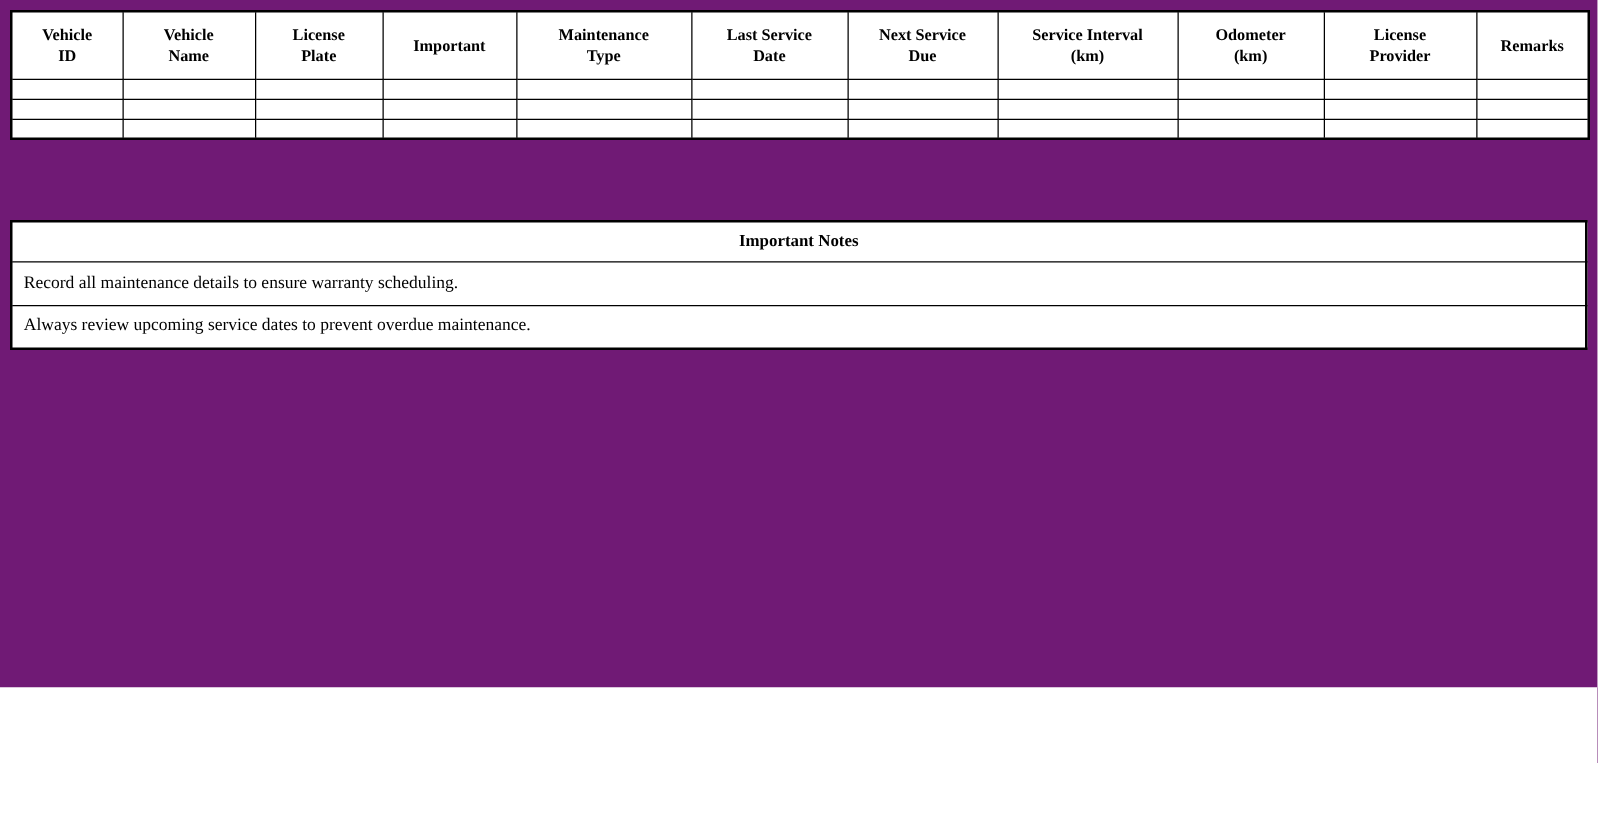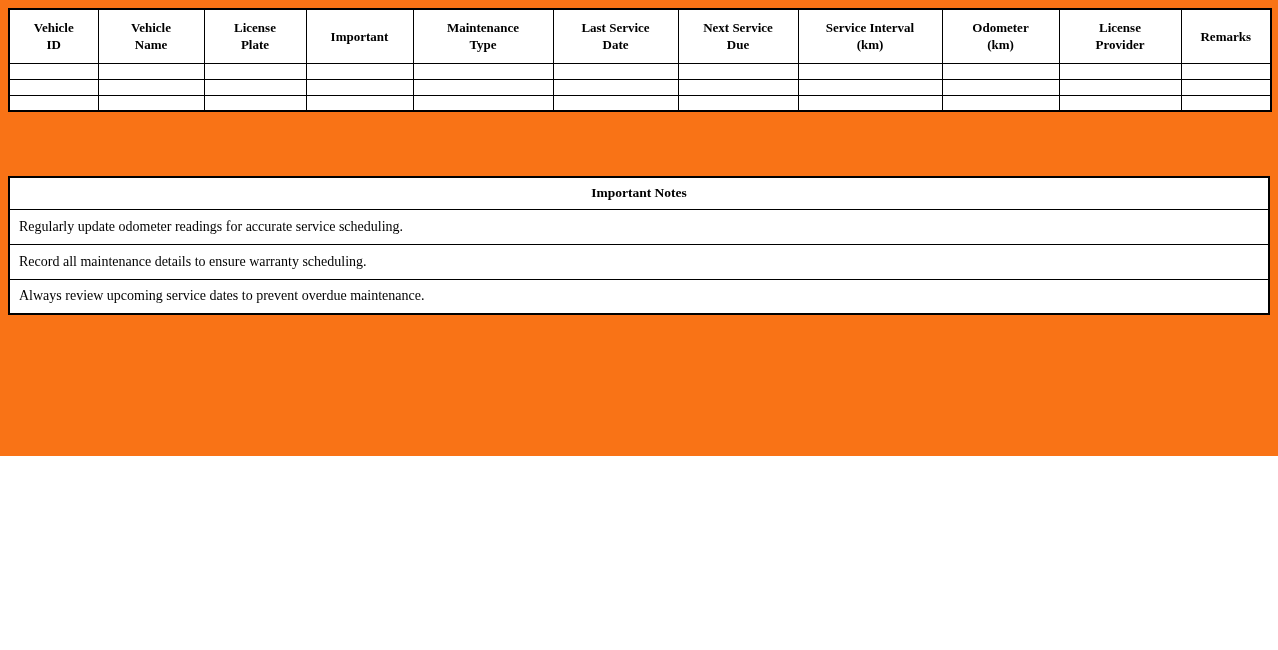--- a/index.html
+++ b/index.html
@@ -8,22 +8,22 @@
     padding: 0;
     background: #ffffff;
   }
   body {
     font-family: "Liberation Serif", serif;
     color: #000000;
   }
   .sheet {
     position: relative;
     width: 1278px;
-    height: 456px;
-    background: #f97316;
+    height: 550px;
+    background: #701a75;
     overflow: hidden;
   }
   table {
     border-collapse: collapse;
     table-layout: fixed;
     background: #ffffff;
   }
   .log-table {
     position: absolute;
     left: 8px;
@@ -167,23 +167,20 @@
   </table>
 
   <table class="notes-table">
     <thead>
       <tr>
         <th>Important Notes</th>
       </tr>
     </thead>
     <tbody>
       <tr>
-        <td>Regularly update odometer readings for accurate service scheduling.</td>
-      </tr>
-      <tr>
         <td>Record all maintenance details to ensure warranty scheduling.</td>
       </tr>
       <tr>
         <td>Always review upcoming service dates to prevent overdue maintenance.</td>
       </tr>
     </tbody>
   </table>
 
 </div>
 

